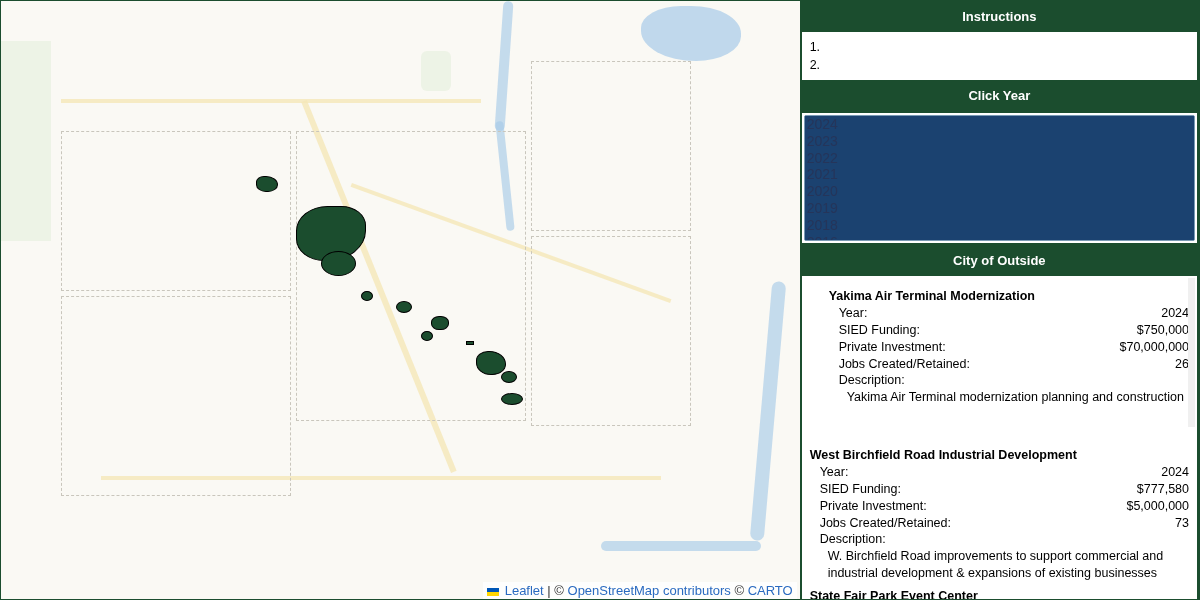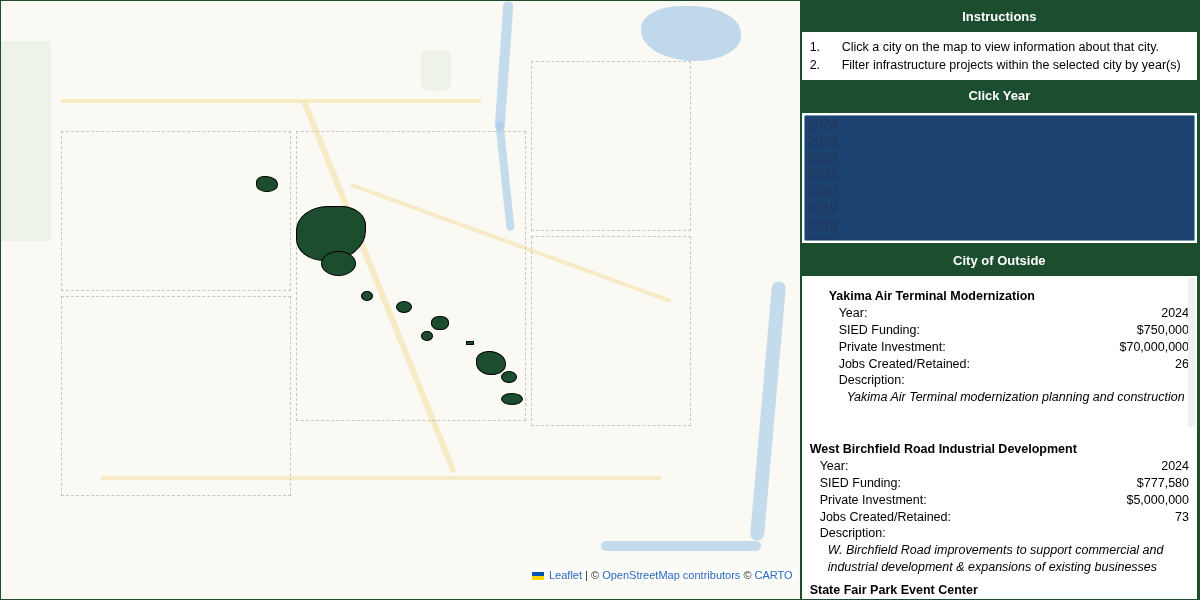--- a/index.html
+++ b/index.html
@@ -54,23 +54,23 @@
   }
   
   .city-blob {
     position: absolute;
     background: #1b4d2e;
     border: 1.5px solid #000;
   }
   .attribution {
     position: absolute;
     right: 3px;
-    bottom: 17px;
+    bottom: 0;
     background: rgba(255,255,255,0.8);
-    font-size: 11px;
+    font-size: 13px;
     padding: 1px 4px;
     color: #333;
   }
   .attribution a { color: #2a6ac0; text-decoration: none; }
   .flag {
     display: inline-block;
     width: 12px; height: 8px;
     background: linear-gradient(to bottom, #0057b7 0 50%, #ffd700 50% 100%);
     vertical-align: middle;
     margin-right: 2px;
@@ -124,26 +124,26 @@
   }
 
   .projects-body {
     flex: 1;
     min-height: 0;
     font-size: 12.5px;
     line-height: 1.35;
     position: relative;
   }
   .proj-title { font-weight: bold; margin-top: 6px; }
-  .proj-title:first-child { margin-top: 6px; }
+  .proj-title:first-child { margin-top: 12px; }
   .kv { display: flex; justify-content: space-between; padding-left: 10px; }
   .kv .k { }
   .kv .v { }
   .desc-label { padding-left: 10px; }
-  .desc-text { padding-left: 18px; font-style: italic; }
+  .desc-text { padding-left: 18px; }
 
   .outside-body {
     font-size: 12.5px;
     line-height: 1.35;
   }
   .city-panel { height: 168px; position: relative; padding-left: 27px; }
   .outside-panel { height: 170px; overflow: hidden; }
   .scroll-indicator {
     position: absolute;
     right: 2px; top: 2px; bottom: 2px;
@@ -194,25 +194,23 @@
     <a href="#">Leaflet</a><span> | © </span><a href="#">OpenStreetMap contributors</a><span> © </span><a href="#">CARTO</a>
   </div>
 </div>
 
 <div class="side-pane">
 
   <div class="panel-header">Instructions</div>
   <div class="panel-body instr-body">
     <div class="instr-row">
       <span class="instr-num">1.</span>
-      <span>Click a city on the map to view information about that city.</span>
     </div>
     <div class="instr-row">
       <span class="instr-num">2.</span>
-      <span>Filter infrastructure projects within the selected city by year(s)</span>
     </div>
   </div>
 
   <div class="panel-header">Click Year</div>
   <div class="year-select">
     <select multiple="" class="year-listbox">
       <option>2024</option>
       <option>2023</option>
       <option>2022</option>
       <option>2021</option>

